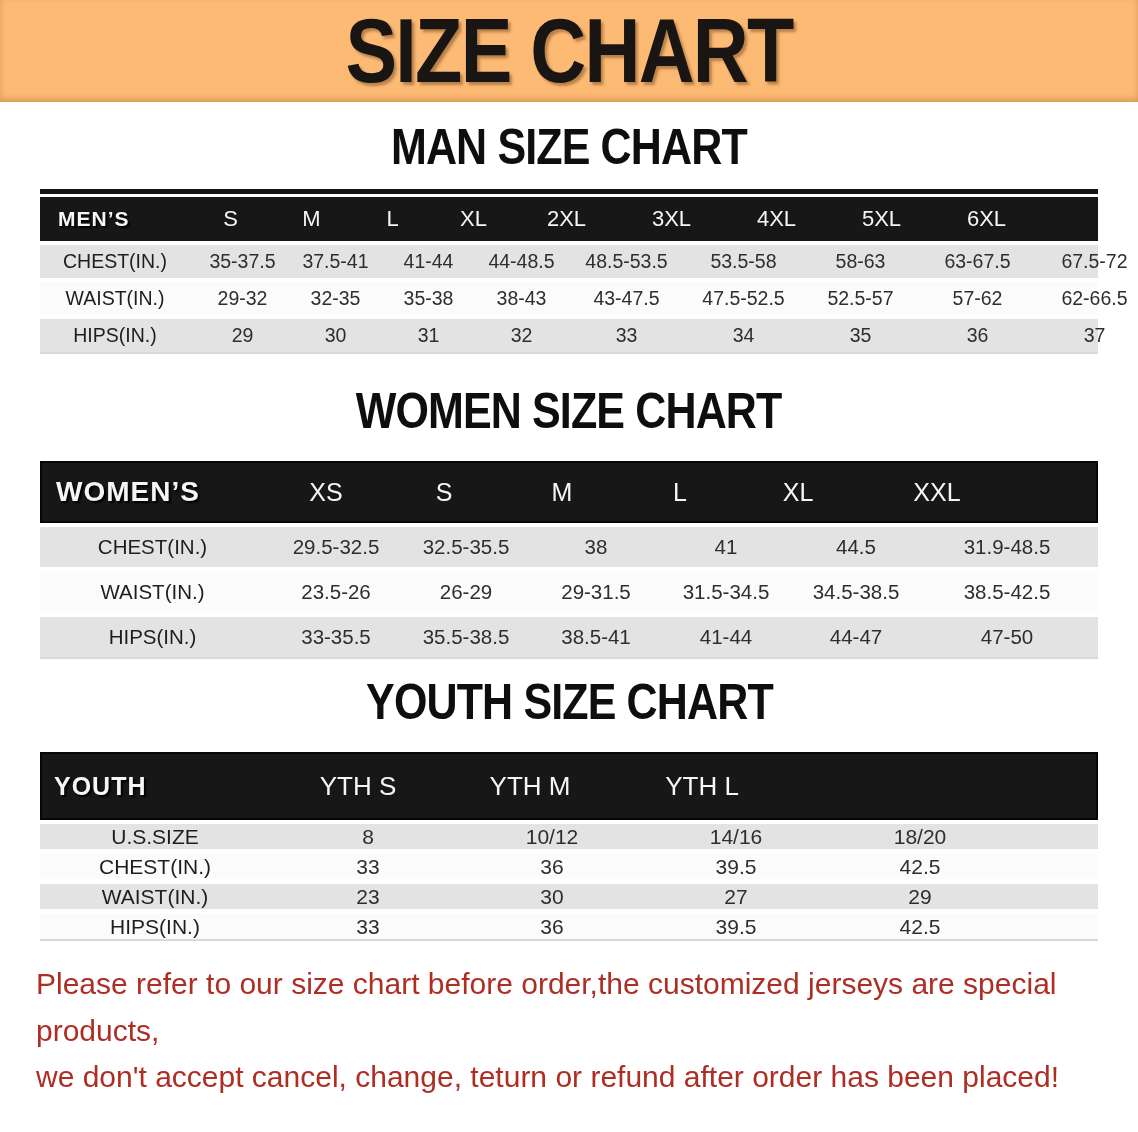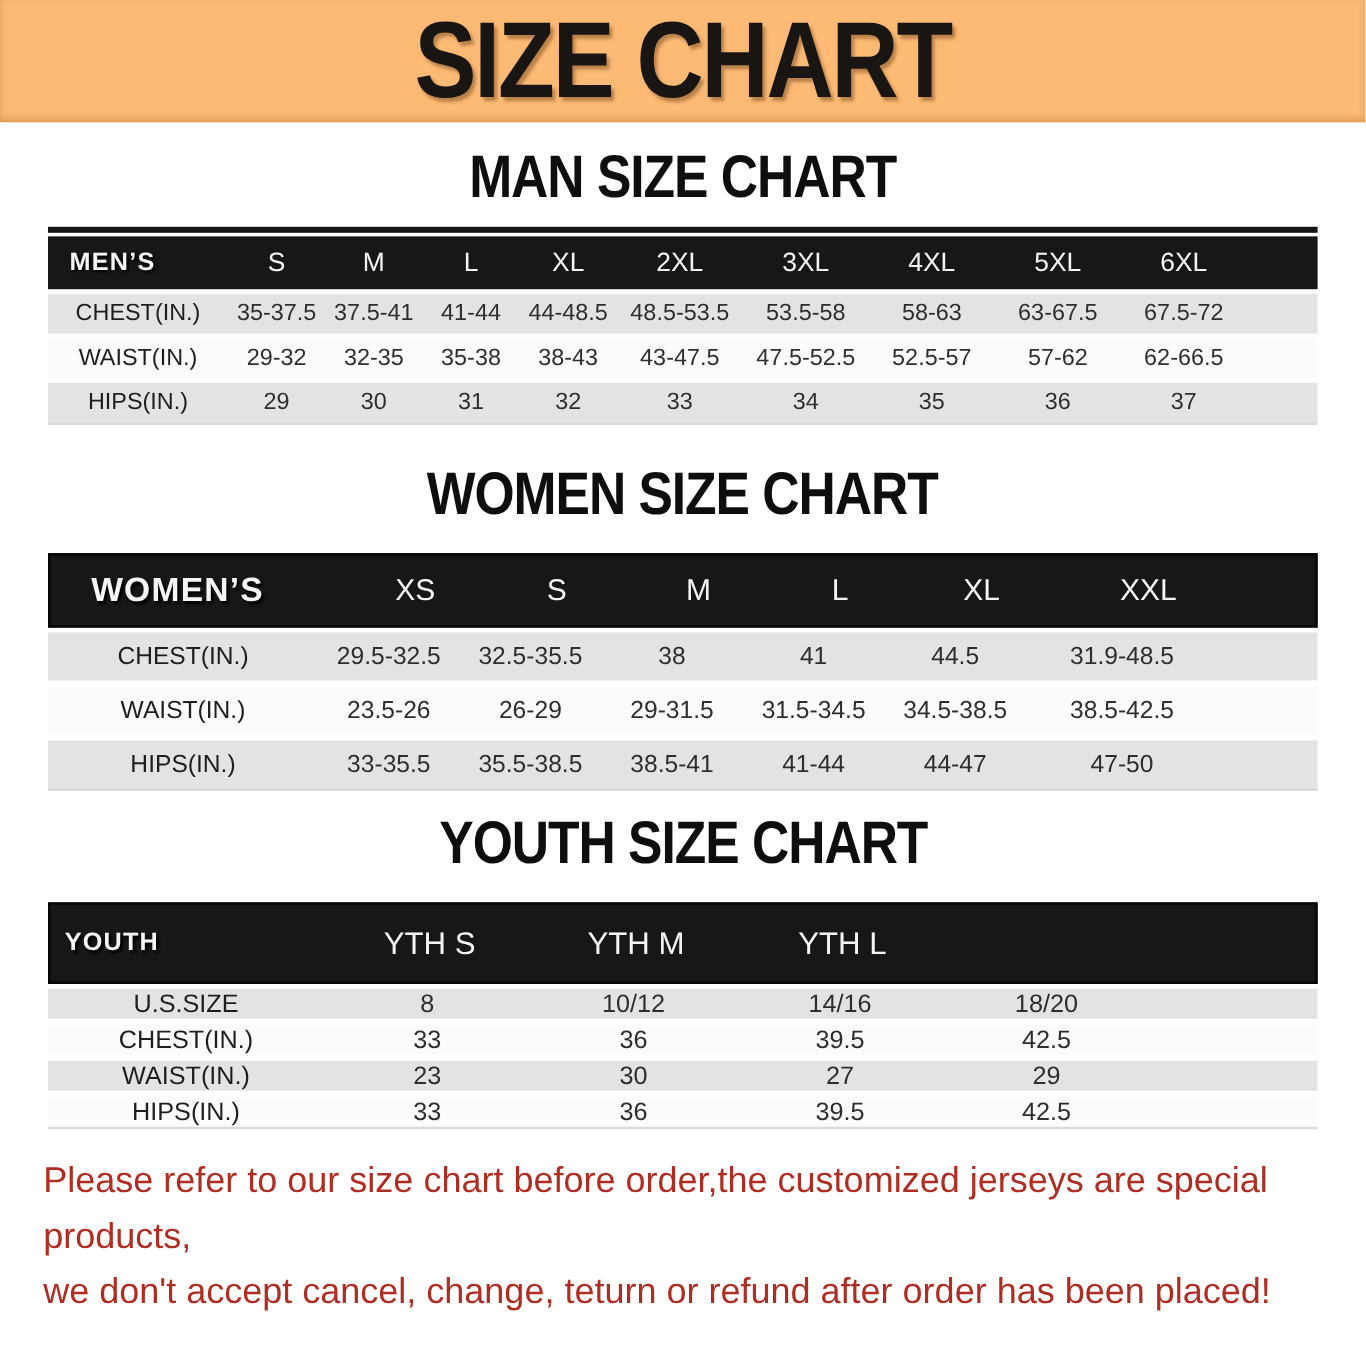--- a/index.html
+++ b/index.html
@@ -61,20 +61,21 @@
     font-weight: 700;
     letter-spacing: 1px;
     text-shadow: 2px 2px 2px #000000;
     text-align: left;
   }
   .tbl-header .col-h { text-align: center; }
   .tbl-row {
     display: grid;
     align-items: center;
     color: #2e2e2e;
+    gap: 12px;
   }
   .tbl-row .row-label { text-align: center; color: #1e1e1e; }
   .tbl-row .cell { text-align: center; }
   .row-gray  { background: #E3E3E3; }
   .row-white { background: #FBFBFB; }
 
   
   .men-top-rule { height: 5px; background: #141414; margin: 14px 40px 3px 40px; }
   .men .tbl-header {
     grid-template-columns: 150px repeat(4, 81px) repeat(5, 105px);
@@ -90,40 +91,39 @@
   }
   .men .tbl-row:last-child { border-bottom: 2px solid #d9d9d9; }
 
   
   .sec-women .size-table { margin-top: 22px; }
   .women .tbl-header {
     grid-template-columns: 225px repeat(5, 118px) 160px;
     height: 58px;
     font-size: 25px;
     border: 2px solid #060606;
-    padding-left: 20px;
   }
   .women .tbl-header .corner { font-size: 28px; padding-left: 14px; }
   .women .tbl-row {
     grid-template-columns: 225px repeat(5, 118px) 160px;
     height: 40px;
     font-size: 20.5px;
     margin-bottom: 5px;
   }
   .women .tbl-row:last-child { border-bottom: 2px solid #d9d9d9; }
 
   
   .sec-youth .size-table { margin-top: 22px; }
   .youth .tbl-header {
     grid-template-columns: 230px repeat(4, 172px);
     height: 64px;
     font-size: 26px;
     border: 2px solid #060606;
   }
-  .youth .tbl-header .corner { font-size: 21px; padding-left: 12px; }
+  .youth .tbl-header .corner { font-size: 25px; padding-left: 12px; }
   .youth .tbl-row {
     grid-template-columns: 230px repeat(4, 172px);
     height: 25px;
     font-size: 21px;
     margin-bottom: 5px;
   }
   .youth .tbl-row:last-child { border-bottom: 2px solid #d9d9d9; }
 
   
   .disclaimer {

